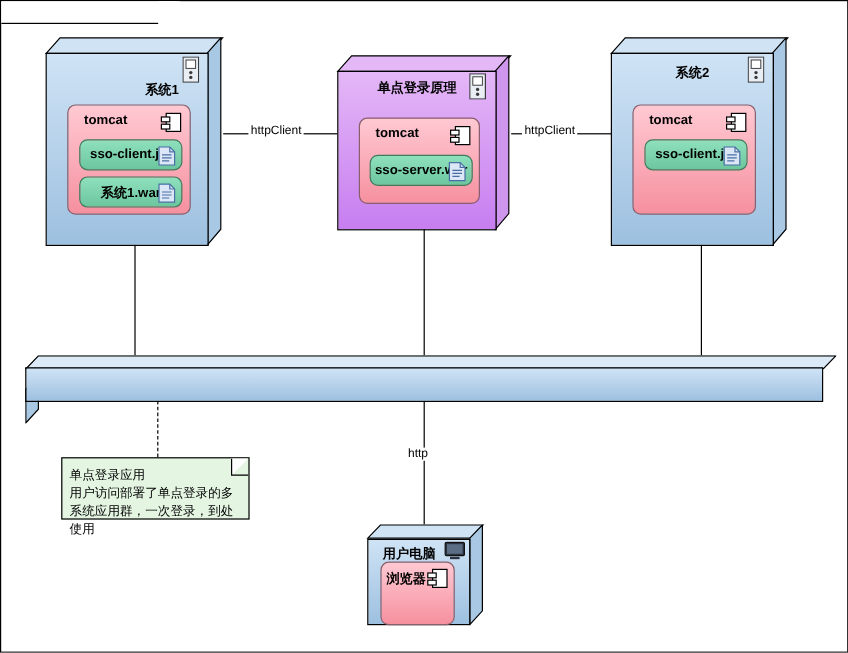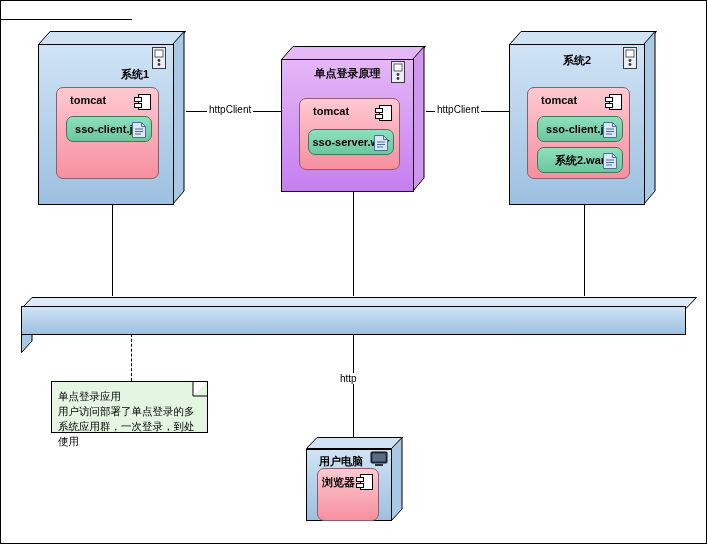--- a/index.html
+++ b/index.html
@@ -288,20 +288,32 @@
       <span class="icon" style="left:76px; top:4px;">
         <svg width="20" height="20" viewBox="0 0 20 20">
           <rect x="5.5" y="2.5" width="12" height="15" fill="#ffffff" stroke="#000" stroke-width="1"></rect>
           <rect x="1.5" y="5.5" width="7" height="4" fill="#ffffff" stroke="#000" stroke-width="1"></rect>
           <rect x="1.5" y="11.5" width="7" height="4" fill="#ffffff" stroke="#000" stroke-width="1"></rect>
         </svg>
       </span>
 
       <div class="artifact" style="left:9px; top:28px; width:86px; height:26px;">
         <span class="artifact-label">sso-client.jar</span>
+        <span class="icon" style="left:64px; top:4px;">
+          <svg width="16" height="18" viewBox="0 0 16 18">
+            <polygon points="1.5,1.5 10.5,1.5 14.5,5.5 14.5,16.5 1.5,16.5" fill="#dbe6f7" stroke="#4a6fa5" stroke-width="1"></polygon>
+            <polyline points="10.5,1.5 10.5,5.5 14.5,5.5" fill="none" stroke="#4a6fa5" stroke-width="1"></polyline>
+            <line x1="4" y1="8" x2="12" y2="8" stroke="#4a6fa5" stroke-width="1"></line>
+            <line x1="4" y1="10.5" x2="12" y2="10.5" stroke="#4a6fa5" stroke-width="1"></line>
+            <line x1="4" y1="13" x2="10" y2="13" stroke="#4a6fa5" stroke-width="1"></line>
+          </svg>
+        </span>
+      </div>
+      <div class="artifact" style="left:9px; top:59px; width:86px; height:26px;">
+        <span class="artifact-label">系统1.war</span>
         <span class="icon" style="left:64px; top:4px;">
           <svg width="16" height="18" viewBox="0 0 16 18">
             <polygon points="1.5,1.5 10.5,1.5 14.5,5.5 14.5,16.5 1.5,16.5" fill="#dbe6f7" stroke="#4a6fa5" stroke-width="1"></polygon>
             <polyline points="10.5,1.5 10.5,5.5 14.5,5.5" fill="none" stroke="#4a6fa5" stroke-width="1"></polyline>
             <line x1="4" y1="8" x2="12" y2="8" stroke="#4a6fa5" stroke-width="1"></line>
             <line x1="4" y1="10.5" x2="12" y2="10.5" stroke="#4a6fa5" stroke-width="1"></line>
             <line x1="4" y1="13" x2="10" y2="13" stroke="#4a6fa5" stroke-width="1"></line>
           </svg>
         </span>
       </div>
@@ -386,32 +398,20 @@
         <span class="icon" style="left:64px; top:4px;">
           <svg width="16" height="18" viewBox="0 0 16 18">
             <polygon points="1.5,1.5 10.5,1.5 14.5,5.5 14.5,16.5 1.5,16.5" fill="#dbe6f7" stroke="#4a6fa5" stroke-width="1"></polygon>
             <polyline points="10.5,1.5 10.5,5.5 14.5,5.5" fill="none" stroke="#4a6fa5" stroke-width="1"></polyline>
             <line x1="4" y1="8" x2="12" y2="8" stroke="#4a6fa5" stroke-width="1"></line>
             <line x1="4" y1="10.5" x2="12" y2="10.5" stroke="#4a6fa5" stroke-width="1"></line>
             <line x1="4" y1="13" x2="10" y2="13" stroke="#4a6fa5" stroke-width="1"></line>
           </svg>
         </span>
       </div>
-      <div class="artifact" style="left:9px; top:59px; width:86px; height:26px;">
-        <span class="artifact-label">系统2.war</span>
-        <span class="icon" style="left:64px; top:4px;">
-          <svg width="16" height="18" viewBox="0 0 16 18">
-            <polygon points="1.5,1.5 10.5,1.5 14.5,5.5 14.5,16.5 1.5,16.5" fill="#dbe6f7" stroke="#4a6fa5" stroke-width="1"></polygon>
-            <polyline points="10.5,1.5 10.5,5.5 14.5,5.5" fill="none" stroke="#4a6fa5" stroke-width="1"></polyline>
-            <line x1="4" y1="8" x2="12" y2="8" stroke="#4a6fa5" stroke-width="1"></line>
-            <line x1="4" y1="10.5" x2="12" y2="10.5" stroke="#4a6fa5" stroke-width="1"></line>
-            <line x1="4" y1="13" x2="10" y2="13" stroke="#4a6fa5" stroke-width="1"></line>
-          </svg>
-        </span>
-      </div>
     </div>
   </div>
 
   <div class="bar" style="left:20px; top:294px; width:676px; height:40px;">
     <svg class="top" width="676" height="12" viewBox="0 0 676 12">
       <polygon points="0.5,11.5 11,0.5 675.5,0.5 665,11.5" fill="#dceaf7" stroke="#000" stroke-width="1"></polygon>
     </svg>
     <svg class="side" width="12" height="40" viewBox="0 0 12 40">
       <polygon points="0.5,11.5 11,0.5 11,28 0.5,39.5" fill="#a8c8e4" stroke="#000" stroke-width="1"></polygon>
     </svg>

